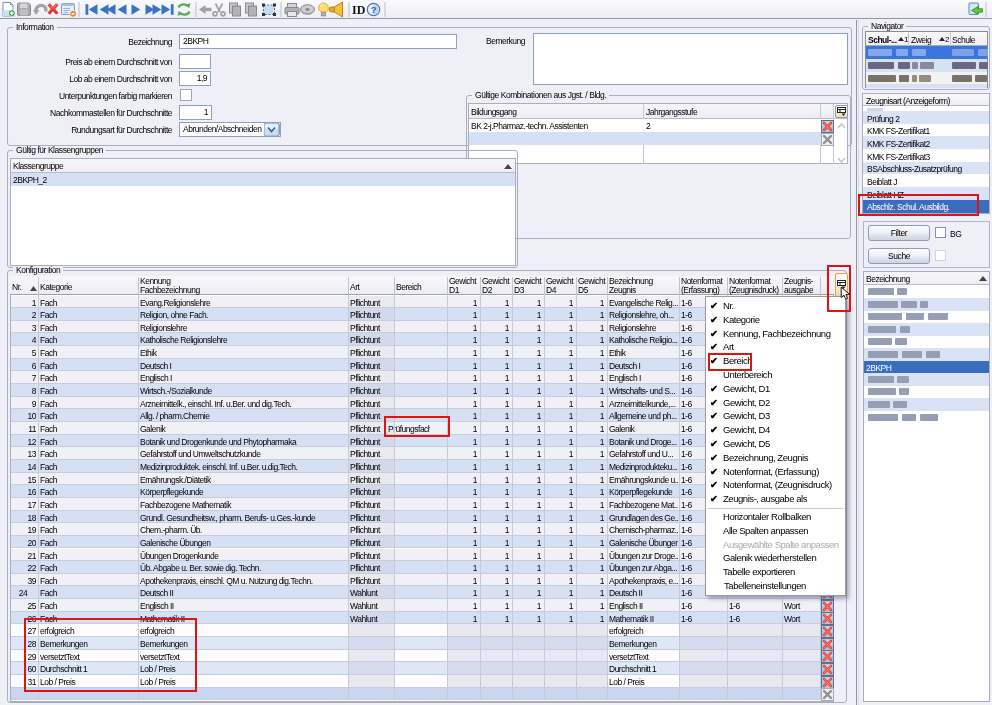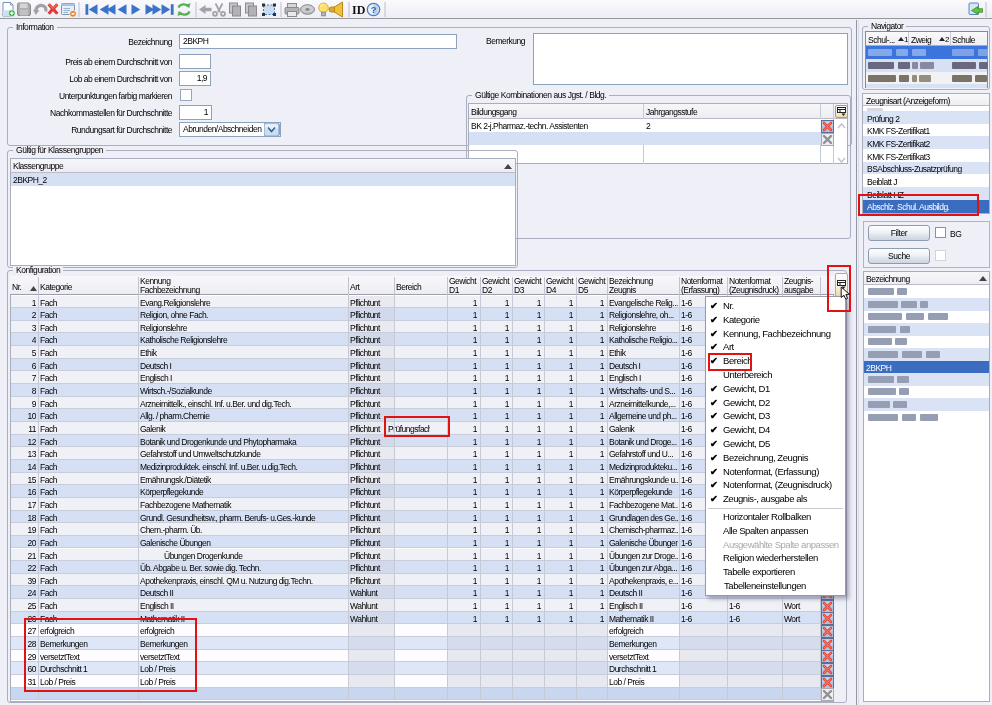--- a/index.html
+++ b/index.html
@@ -476,21 +476,21 @@
 <div class="cell" style="left:480px;top:537.85px;width:29px;text-align:right;">1</div>
 <div class="cell" style="left:512px;top:537.85px;width:29px;text-align:right;">1</div>
 <div class="cell" style="left:544px;top:537.85px;width:29px;text-align:right;">1</div>
 <div class="cell" style="left:576px;top:537.85px;width:28px;text-align:right;">1</div>
 <div class="cell" style="left:609px;top:537.85px;width:69px;">Galenische Übungen</div>
 <div class="cell" style="left:681px;top:537.85px;width:44px;">1-6</div>
 <div class="abs" style="left:11px;top:548.5px;width:823px;height:12.65px;background:#F0F0F7;box-shadow:inset 0 -1px #C9CDDA;"></div>
 <div class="abs" style="left:348px;top:548.5px;width:46px;height:12.65px;background:#E9E9F0;box-shadow:inset 0 -1px #C9CDDA;"></div>
 <div class="cell" style="left:10px;top:550.5px;width:26px;text-align:right;">21</div>
 <div class="cell" style="left:40px;top:550.5px;width:97px;">Fach</div>
-<div class="cell" style="left:140px;top:550.5px;width:207px;padding-left:24px;">Übungen Drogenkunde</div>
+<div class="cell" style="left:140px;top:550.5px;width:207px;">Übungen Drogenkunde</div>
 <div class="cell" style="left:350px;top:550.5px;width:43px;">Pflichtunt</div>
 <div class="cell" style="left:447px;top:550.5px;width:30px;text-align:right;">1</div>
 <div class="cell" style="left:480px;top:550.5px;width:29px;text-align:right;">1</div>
 <div class="cell" style="left:512px;top:550.5px;width:29px;text-align:right;">1</div>
 <div class="cell" style="left:544px;top:550.5px;width:29px;text-align:right;">1</div>
 <div class="cell" style="left:576px;top:550.5px;width:28px;text-align:right;">1</div>
 <div class="cell" style="left:609px;top:550.5px;width:69px;">Übungen zur Droge...</div>
 <div class="cell" style="left:681px;top:550.5px;width:44px;">1-6</div>
 <div class="abs" style="left:11px;top:561.1500000000001px;width:823px;height:12.65px;background:#D6E0F5;box-shadow:inset 0 -1px #C9CDDA;"></div>
 <div class="abs" style="left:348px;top:561.1500000000001px;width:46px;height:12.65px;background:#D2D9EB;box-shadow:inset 0 -1px #C9CDDA;"></div>
@@ -513,21 +513,21 @@
 <div class="cell" style="left:350px;top:575.8px;width:43px;">Pflichtunt</div>
 <div class="cell" style="left:447px;top:575.8px;width:30px;text-align:right;">1</div>
 <div class="cell" style="left:480px;top:575.8px;width:29px;text-align:right;">1</div>
 <div class="cell" style="left:512px;top:575.8px;width:29px;text-align:right;">1</div>
 <div class="cell" style="left:544px;top:575.8px;width:29px;text-align:right;">1</div>
 <div class="cell" style="left:576px;top:575.8px;width:28px;text-align:right;">1</div>
 <div class="cell" style="left:609px;top:575.8px;width:69px;">Apothekenpraxis, e...</div>
 <div class="cell" style="left:681px;top:575.8px;width:44px;">1-6</div>
 <div class="abs" style="left:11px;top:586.45px;width:823px;height:12.65px;background:#D6E0F5;box-shadow:inset 0 -1px #C9CDDA;"></div>
 <div class="abs" style="left:348px;top:586.45px;width:46px;height:12.65px;background:#D2D9EB;box-shadow:inset 0 -1px #C9CDDA;"></div>
-<div class="cell" style="left:10px;top:588.45px;width:26px;text-align:right;">24</div>
+<div class="cell" style="left:10px;top:588.45px;width:26px;text-align:center;">24</div>
 <div class="cell" style="left:40px;top:588.45px;width:97px;">Fach</div>
 <div class="cell" style="left:140px;top:588.45px;width:207px;">Deutsch II</div>
 <div class="cell" style="left:350px;top:588.45px;width:43px;">Wahlunt</div>
 <div class="cell" style="left:447px;top:588.45px;width:30px;text-align:right;">1</div>
 <div class="cell" style="left:480px;top:588.45px;width:29px;text-align:right;">1</div>
 <div class="cell" style="left:512px;top:588.45px;width:29px;text-align:right;">1</div>
 <div class="cell" style="left:544px;top:588.45px;width:29px;text-align:right;">1</div>
 <div class="cell" style="left:576px;top:588.45px;width:28px;text-align:right;">1</div>
 <div class="cell" style="left:609px;top:588.45px;width:69px;">Deutsch II</div>
 <div class="cell" style="left:681px;top:588.45px;width:44px;">1-6</div>
@@ -668,21 +668,21 @@
 <div class="vline" style="left:727px;top:295px;height:405.2px;"></div>
 <div class="vline" style="left:782px;top:295px;height:405.2px;"></div>
 <div class="vline" style="left:820px;top:295px;height:405.2px;"></div>
 <div class="abs" style="left:856px;top:20px;width:1px;height:685px;background:#9096A4;"></div>
 <div class="abs" style="left:858px;top:20px;width:1px;height:685px;background:#D8DAE4;"></div>
 <div class="gb" style="left:862px;top:26px;width:128px;height:64px;">
     <span class="cap">Navigator</span>
   </div>
 <div class="abs" style="left:865px;top:31px;width:123px;height:57px;background:#fff;border:1px solid #8A8A92;"></div>
 <div class="abs" style="left:866px;top:32px;width:121px;height:13.5px;background:linear-gradient(180deg,#FAFAFC,#EEEEF3);border-bottom:1px solid #A8ACB8;"></div>
-<div class="cell" style="left:868px;top:35px;width:32px;">Schul-...</div>
+<div class="cell" style="left:868px;top:35px;width:32px;font-weight:bold;">Schul-...</div>
 <svg class="abs" style="left:898px;top:37px;" width="6" height="4">
     <path d="M0 4l3-4 3 4z" fill="#223"></path>
   </svg>
 <div class="cell" style="left:904px;top:35px;font-size:8px;">1</div>
 <div class="cell" style="left:911px;top:35px;width:30px;">Zweig</div>
 <svg class="abs" style="left:939px;top:37px;" width="6" height="4">
     <path d="M0 4l3-4 3 4z" fill="#223"></path>
   </svg>
 <div class="cell" style="left:945px;top:35px;font-size:8px;">2</div>
 <div class="cell" style="left:952px;top:35px;width:34px;">Schule</div>
@@ -792,21 +792,21 @@
 <div class="menuitem" style="color:#000;"><span class="chk">✔</span>Bezeichnung, Zeugnis</div>
 <div class="menuitem" style="color:#000;"><span class="chk">✔</span>Notenformat, (Erfassung)</div>
 <div class="menuitem" style="color:#000;"><span class="chk">✔</span>Notenformat, (Zeugnisdruck)</div>
 <div class="menuitem" style="color:#000;"><span class="chk">✔</span>Zeugnis-, ausgabe als</div>
 <div style="height:4px;position:relative;">
       <div style="position:absolute;left:2px;right:2px;top:2px;height:1px;background:#C8C8CE;"></div>
     </div>
 <div class="menuitem" style="color:#000;">Horizontaler Rollbalken</div>
 <div class="menuitem" style="color:#000;">Alle Spalten anpassen</div>
 <div class="menuitem" style="color:#A8A8AE;">Ausgewählte Spalte anpassen</div>
-<div class="menuitem" style="color:#000;">Religion wiederherstellen</div>
+<div class="menuitem" style="color:#000;">Galenik wiederherstellen</div>
 <div class="menuitem" style="color:#000;">Tabelle exportieren</div>
 <div class="menuitem" style="color:#000;padding-left:18px;">Tabelleneinstellungen</div>
 </div>
 <div class="abs" style="left:835px;top:273px;width:13px;height:24px;border:1.5px solid #E8A33D;border-radius:2px;background:linear-gradient(180deg,#FDFDFE,#F2EFE4 60%,#F5D9A0);z-index:40;"></div>
 <svg class="abs" style="left:837px;top:280px;z-index:41;" width="9" height="9">
     <rect x="0.5" y="0.5" width="8" height="5" fill="#fff" stroke="#222"></rect>
     <line x1="0.5" y1="2.5" x2="8.5" y2="2.5" stroke="#222"></line>
     <line x1="3" y1="2.5" x2="3" y2="5.5" stroke="#222"></line>
     <path d="M4.5 6.5h4l-2 2.5z" fill="#222"></path>
   </svg>

